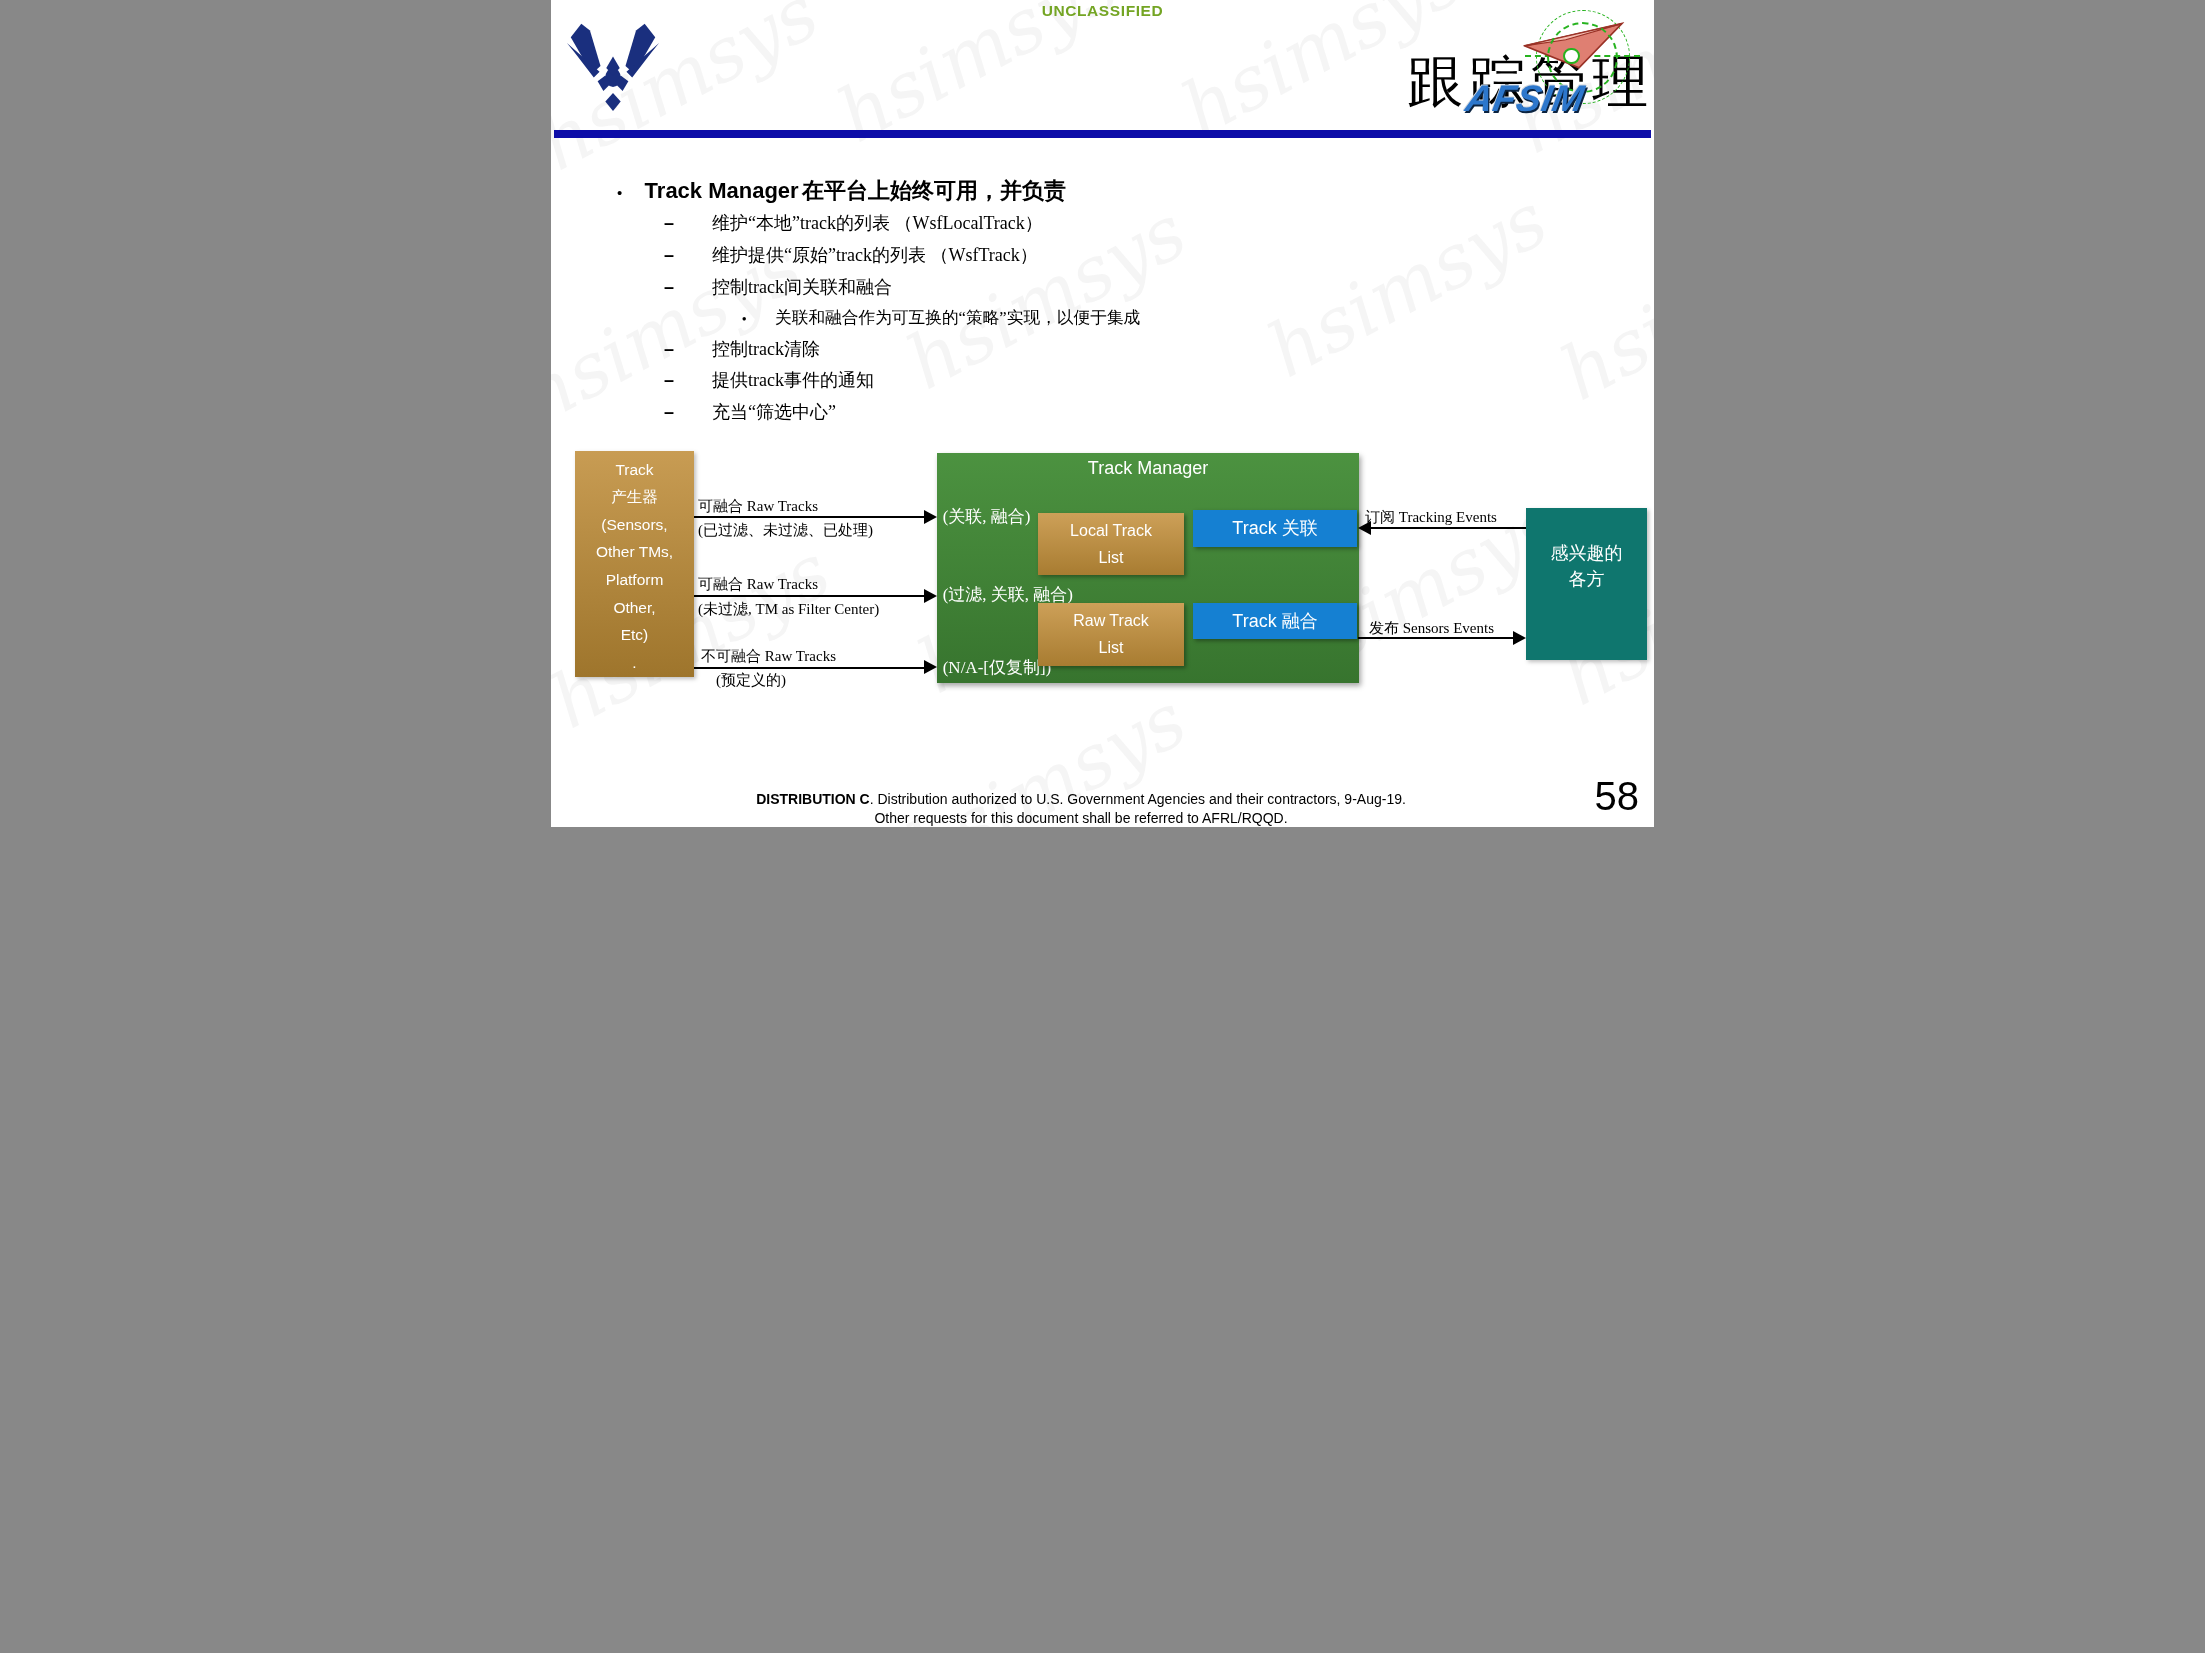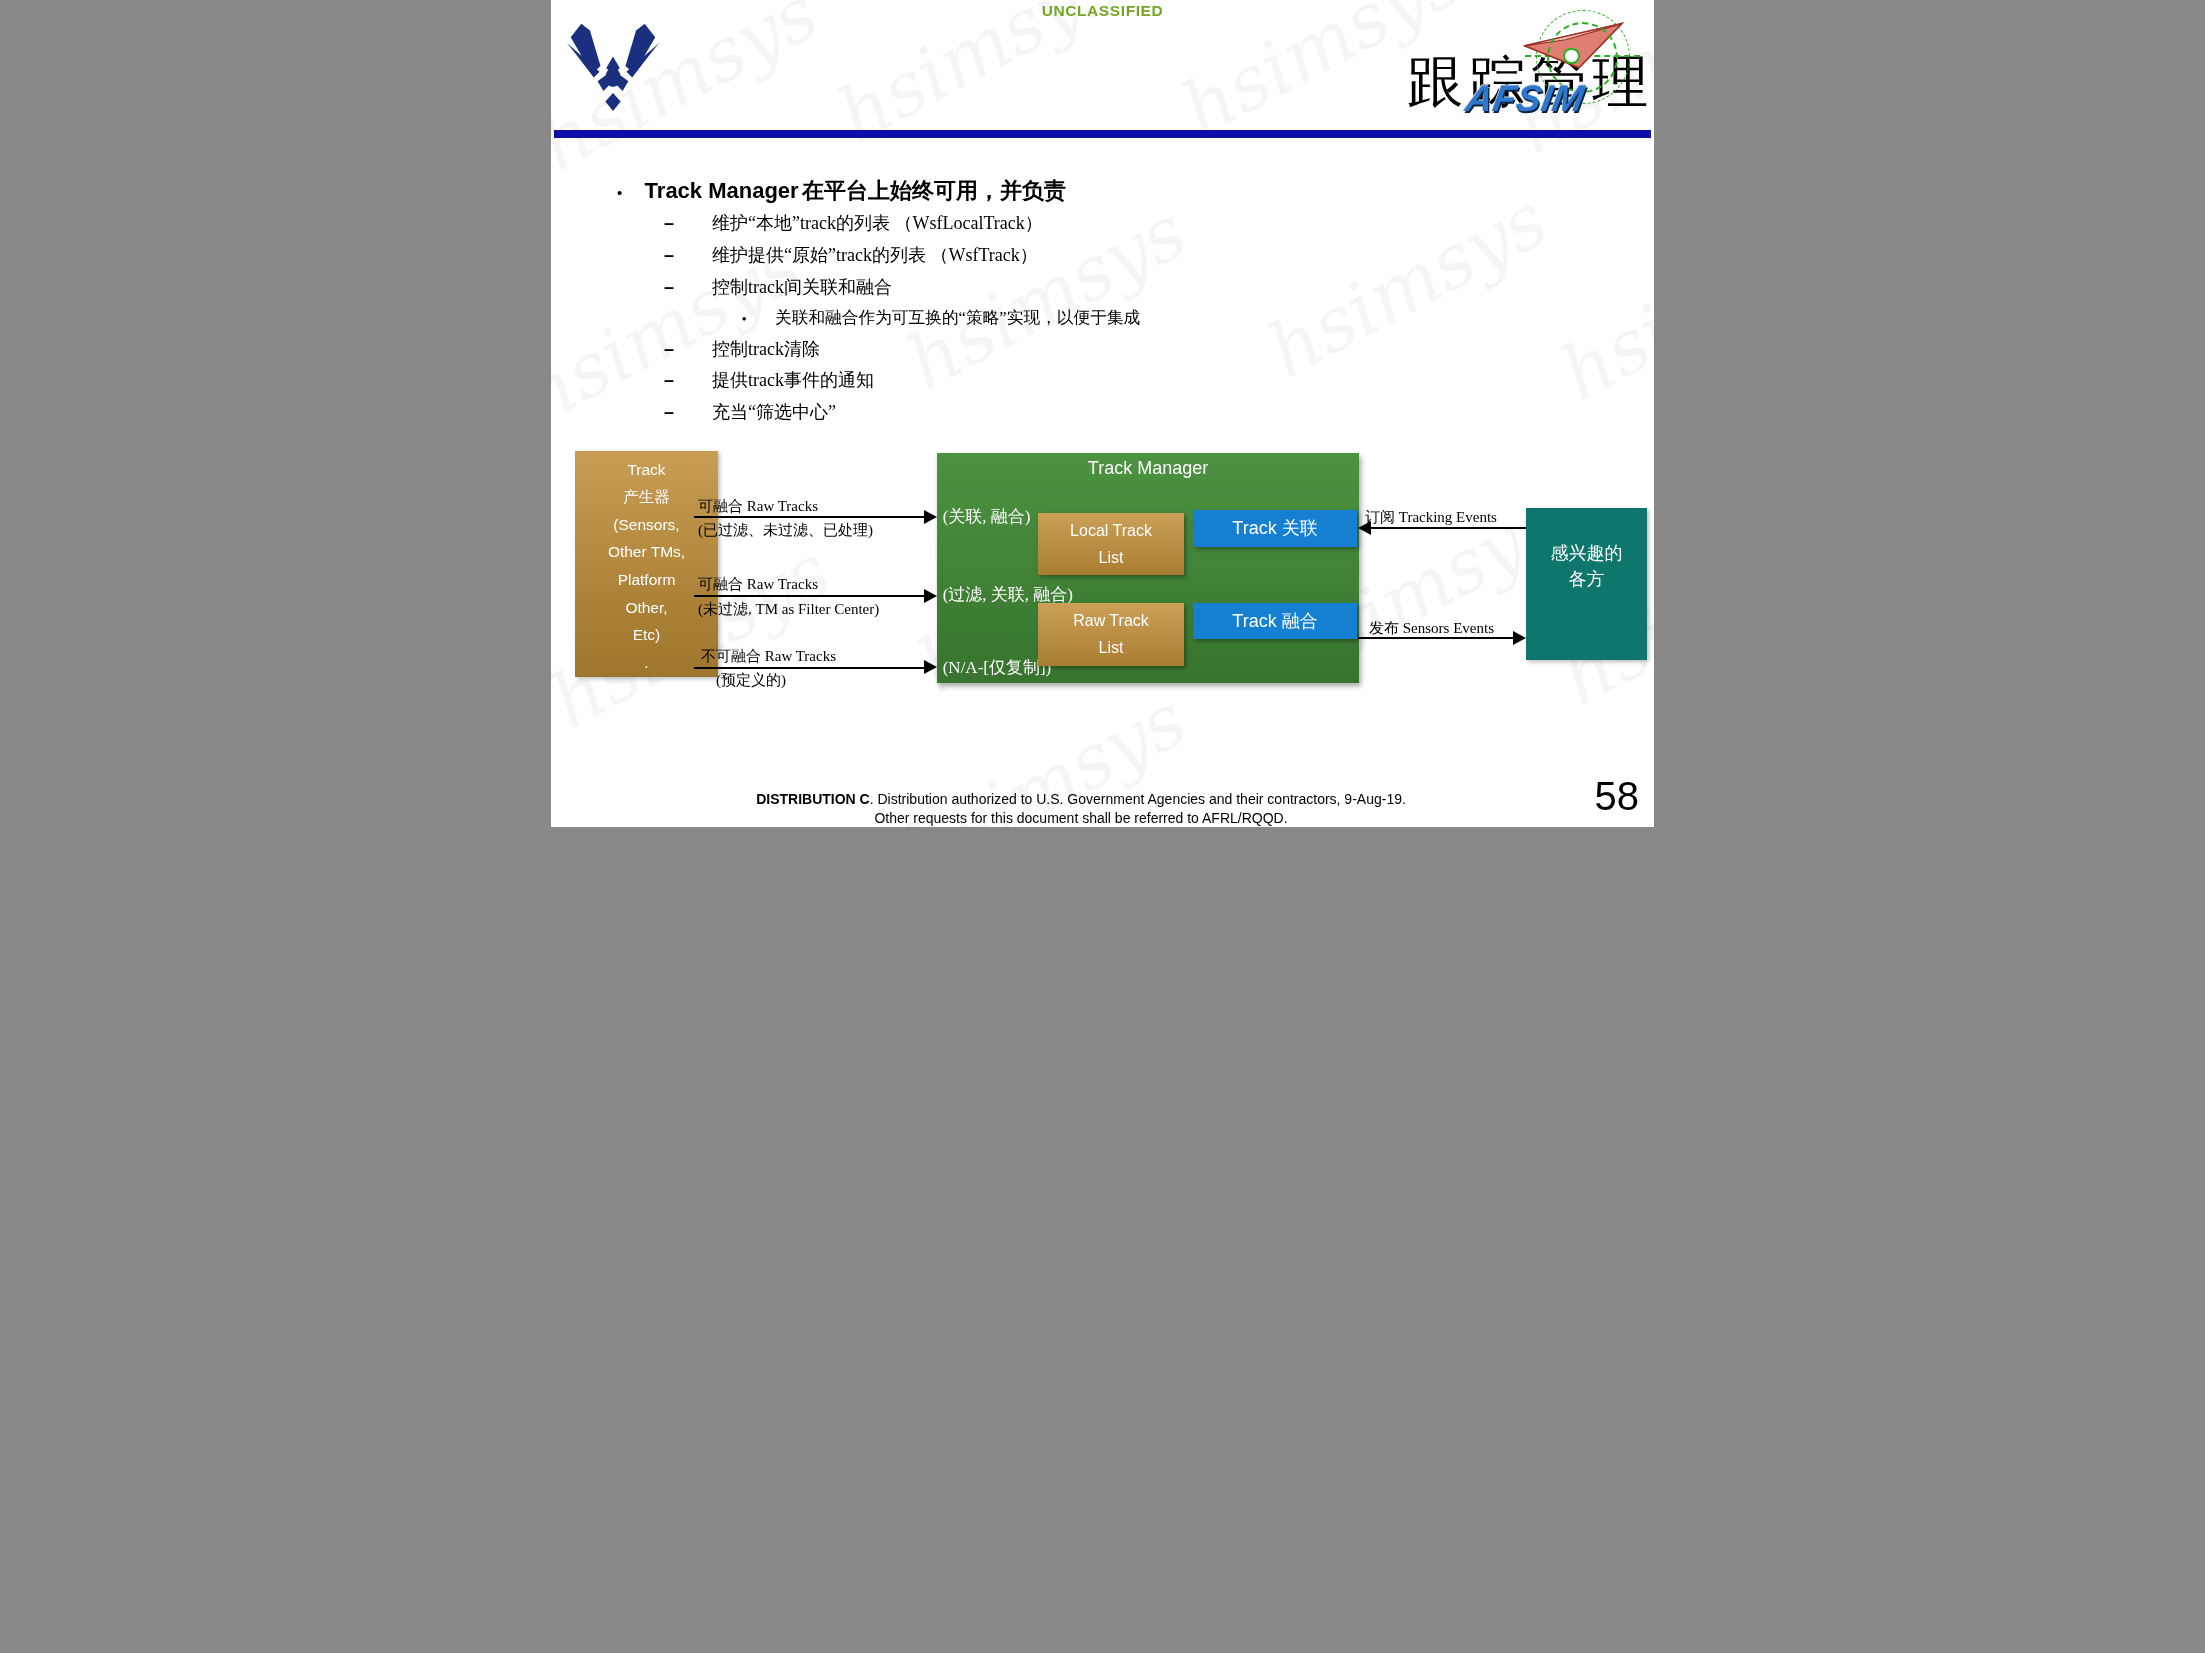--- a/index.html
+++ b/index.html
@@ -38,21 +38,21 @@
   .row .marker{flex:0 0 auto;font-weight:bold;}
   .b-main{left:66px;top:176px;font-family:"Liberation Serif",serif;
       font-size:22px;font-weight:bold;}
   .b-main .marker{font-size:15px;width:27.6px;}
   .b-main .latin{font-family:"Liberation Sans",sans-serif;margin-right:3.4px;}
   .sub{left:113px;font-family:"Liberation Serif",serif;font-size:18px;}
   .sub .marker{font-size:18px;width:48px;font-family:"Liberation Sans",sans-serif;}
   .subsub{left:191px;font-family:"Liberation Serif",serif;font-size:16.7px;}
   .subsub .marker{font-size:12.6px;width:33px;}
   
-  .src-box{position:absolute;left:24px;top:451px;width:143px;height:226px;
+  .src-box{position:absolute;left:24px;top:451px;width:119px;height:226px;
       background:linear-gradient(180deg,#C89C53,#9E752C);
       color:#fff;text-align:center;font-size:15.5px;line-height:27.6px;
       padding-top:4.6px;box-sizing:border-box;z-index:2;
       box-shadow:1.7px 1.7px 4px rgba(0,0,0,0.25);}
   .shaft{position:absolute;height:2.3px;background:#000;z-index:2;}
   .head-r{position:absolute;width:0;height:0;border-left:13.2px solid #000;
       border-top:7.5px solid transparent;border-bottom:7.5px solid transparent;z-index:2;}
   .head-l{position:absolute;width:0;height:0;border-right:13.2px solid #000;
       border-top:7.5px solid transparent;border-bottom:7.5px solid transparent;z-index:2;}
   .alab{position:absolute;font-family:"Liberation Serif",serif;font-size:15px;

